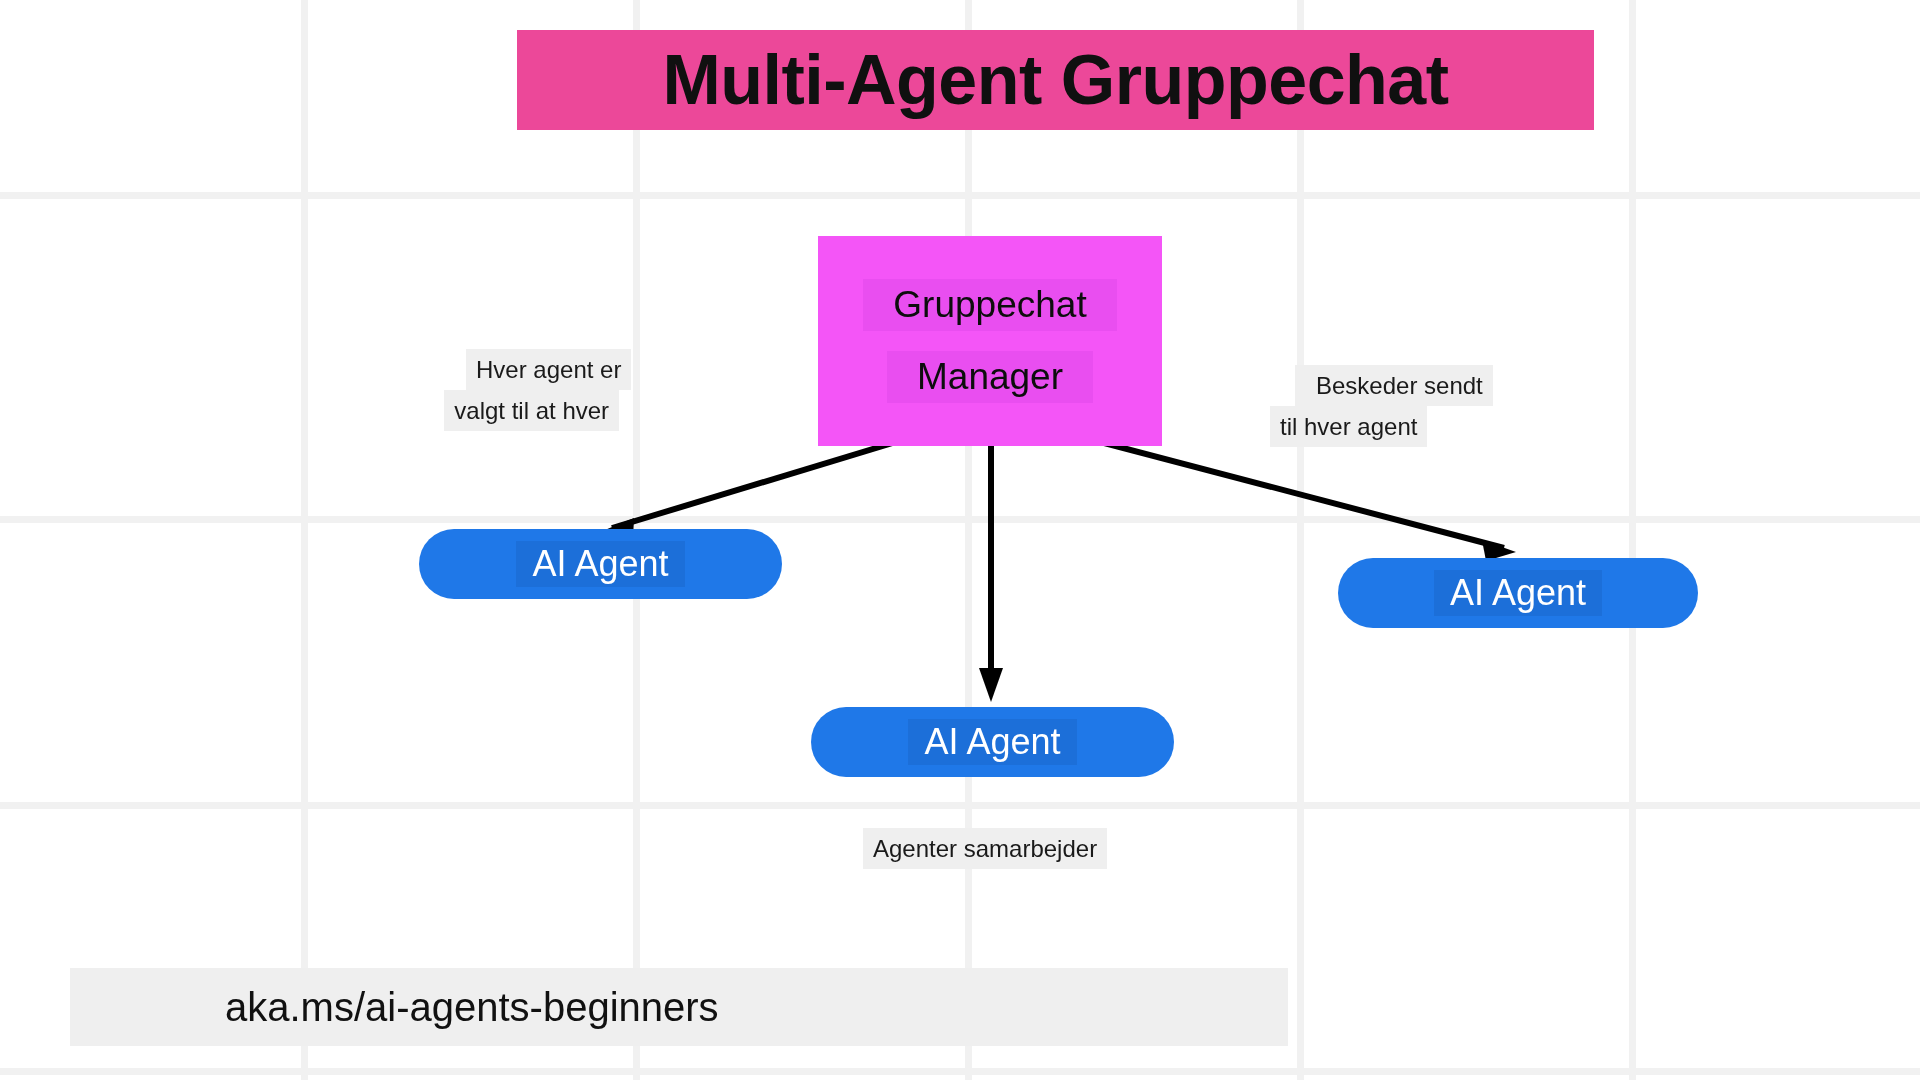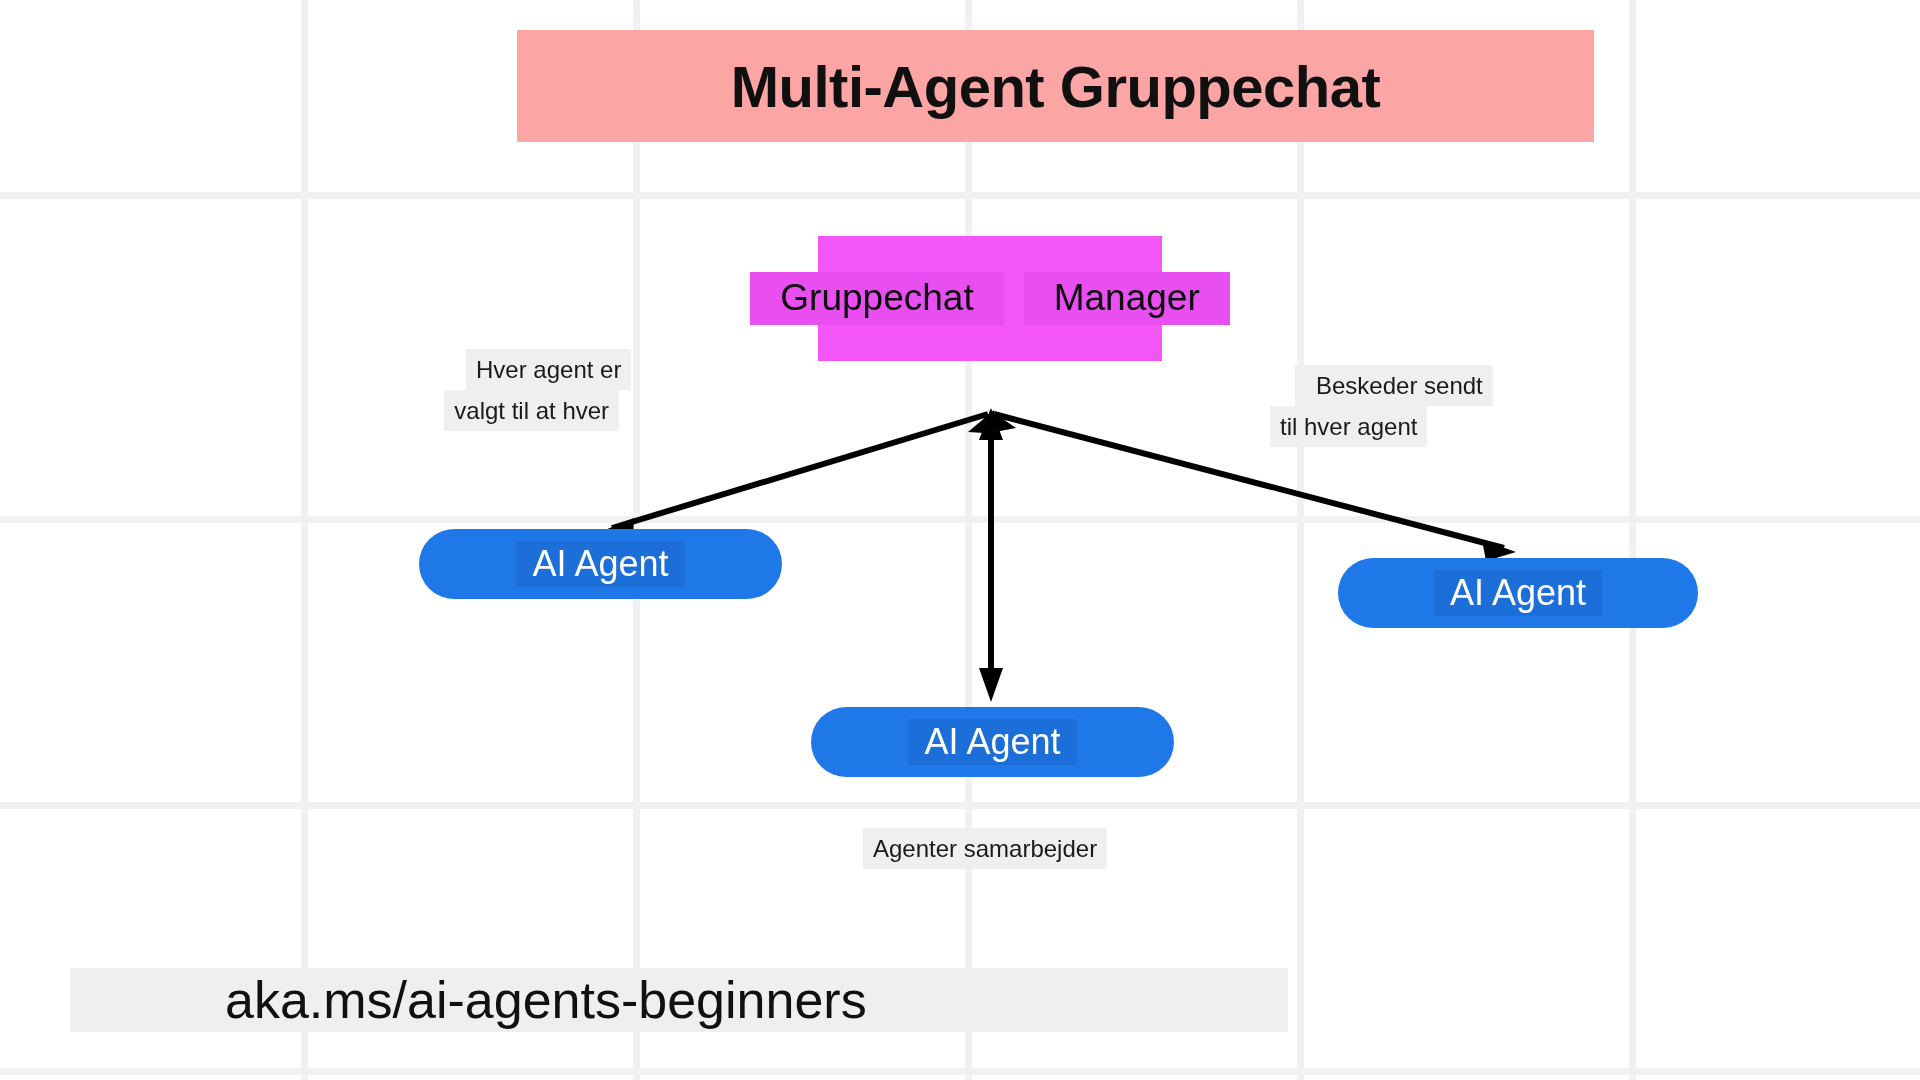--- a/index.html
+++ b/index.html
@@ -48,42 +48,42 @@
     inset: 0;
     pointer-events: none;
   }
 
   
   #title {
     position: absolute;
     left: 517px;
     top: 30px;
     width: 1077px;
-    height: 112px;
-    background: #fca5a5;
+    height: 100px;
+    background: #ec4899;
     display: flex;
     align-items: center;
     justify-content: center;
-    font-size: 58px;
+    font-size: 70px;
     font-weight: 700;
     color: #101010;
     letter-spacing: -0.5px;
     white-space: nowrap;
   }
 
   
   #manager {
     position: absolute;
     left: 818px;
     top: 236px;
     width: 344px;
-    height: 125px;
+    height: 210px;
     background: #f455f7;
     display: flex;
-    flex-direction: row;
+    flex-direction: column;
     align-items: center;
     justify-content: center;
     gap: 20px;
   }
   .manager-line {
     background: #e94ef0;
     color: #0d0d0d;
     font-size: 37px;
     font-weight: 400;
     padding: 3px 30px;
@@ -134,25 +134,25 @@
   #anno-right span:nth-child(2) { margin-left: 85px; }
   #anno-bottom    { left: 855px;  top: 828px; }
   #anno-bottom span:nth-child(1) { margin-left: 8px; }
 
   
   #footer {
     position: absolute;
     left: 70px;
     top: 968px;
     width: 1218px;
-    height: 64px;
+    height: 78px;
     background: #efefef;
     display: flex;
     align-items: center;
-    font-size: 52px;
+    font-size: 40px;
     font-weight: 400;
     color: #111111;
     padding-left: 155px;
     box-sizing: border-box;
     white-space: nowrap;
   }
 </style>
 </head>
 <body>
 

